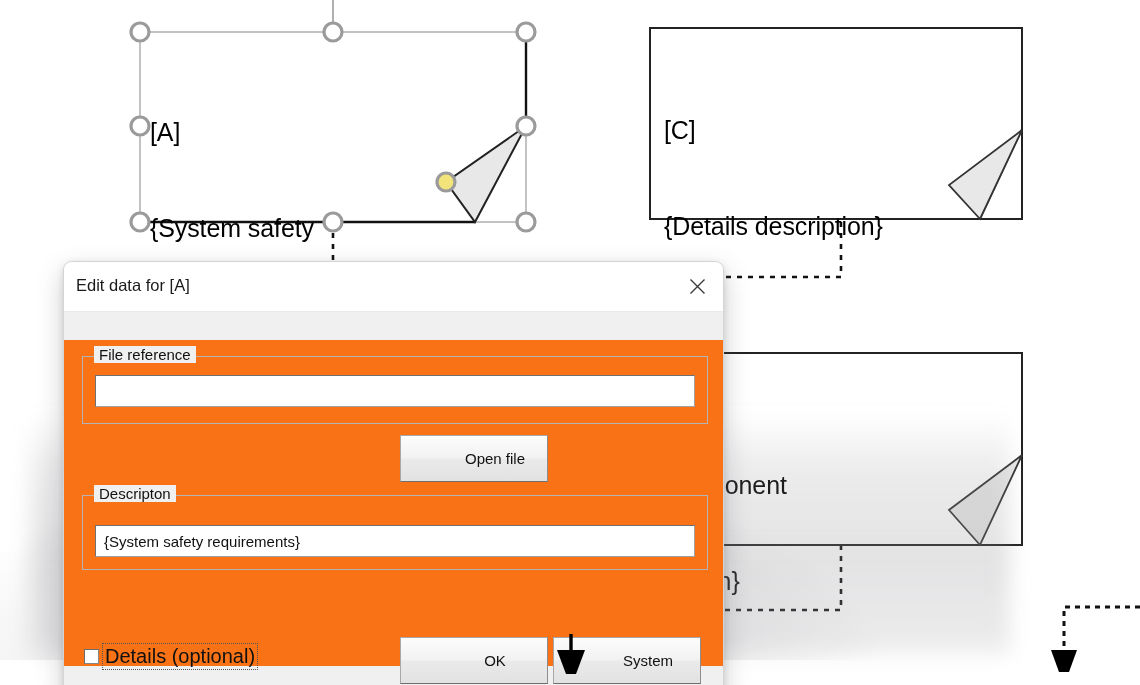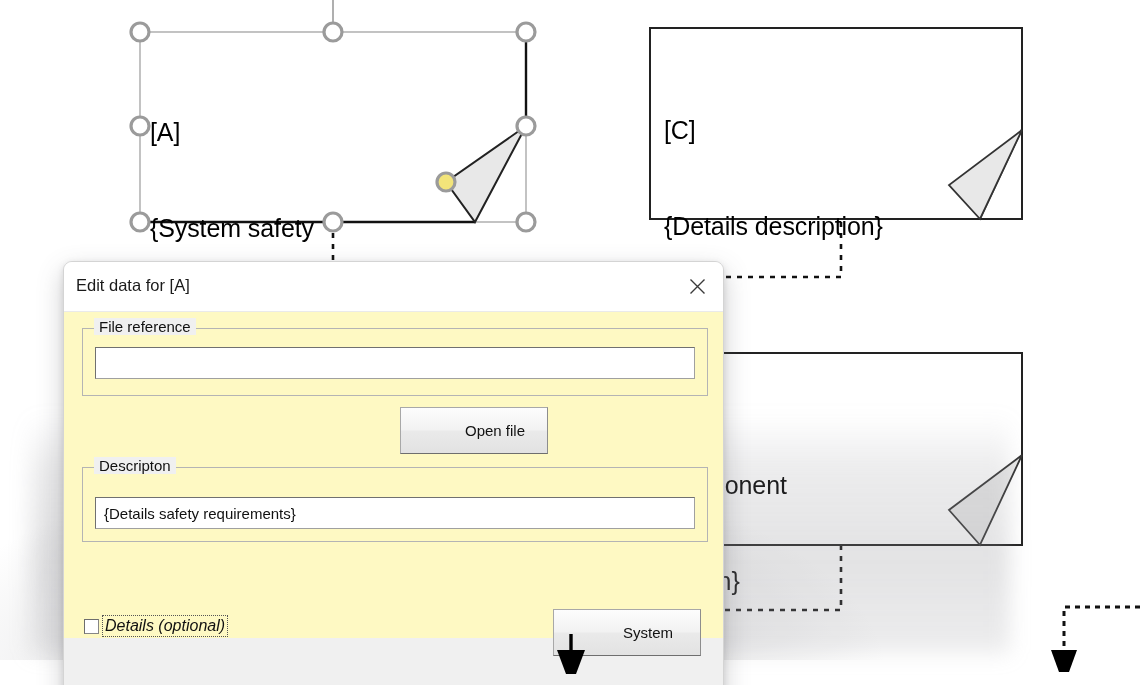--- a/index.html
+++ b/index.html
@@ -116,21 +116,22 @@
     cursor: default;
     background: transparent;
     border: 0;
     padding: 0;
   }
   #dialog-close svg { display: block; }
 
   #dialog-body {
     position: relative;
     height: 326px;
-    background: #fef9c3;
+    background: #f97316;
+    margin-top: 28px;
   }
 
   
   .groupbox {
     position: absolute;
     border: 1px solid #b4b4b4;
     box-sizing: border-box;
     background: transparent;
   }
   .groupbox-legend {
@@ -196,28 +197,27 @@
     width: 15px;
     height: 15px;
     box-sizing: border-box;
     background: #ffffff;
     border: 1px solid #868686;
     border-top-color: #6d6d6d;
     border-left-color: #6d6d6d;
     flex: 0 0 auto;
   }
   #details-label {
-    font-size: 16px;
+    font-size: 20px;
     color: #111111;
     font-family: "Liberation Sans", sans-serif;
     outline: 1px dotted #555555;
     outline-offset: 1px;
     padding: 0 1px;
     white-space: nowrap;
-    font-style: italic;
   }
 </style>
 </head>
 <body>
 
 <div id="canvas">
 
   <div id="diagram-layer">
 
     <svg id="diagram-svg" width="1140" height="685" viewBox="0 0 1140 685">
@@ -319,24 +319,25 @@
       <div class="groupbox" style="left:18px; top:16px; width:626px; height:68px;">
         <div class="groupbox-legend">File reference</div>
       </div>
       <div class="textinput" style="left:31px; top:35px; width:600px; height:32px;" placeholder=""></div>
 
       <div class="btn" style="left:336px; top:95px; width:148px; height:47px;">Open file</div>
 
       <div class="groupbox" style="left:18px; top:155px; width:626px; height:75px;">
         <div class="groupbox-legend">Descripton</div>
       </div>
-      <div class="textinput" style="left:31px; top:185px; width:600px; height:32px;" placeholder="">{Details safety requirements}</div>
+      <div class="textinput" style="left:31px; top:185px; width:600px; height:32px;" placeholder="">{System safety requirements}</div>
 
       <div id="details-row">
         <span class="checkbox-square"></span>
         <span id="details-label">Details (optional)</span>
       </div>
 
+      <div class="btn" style="left:336px; top:297px; width:148px; height:47px;">OK</div>
       <div class="btn" style="left:489px; top:297px; width:148px; height:47px;">System</div>
 
     </div>
   </div>
 </div>
 
 </body></html>

